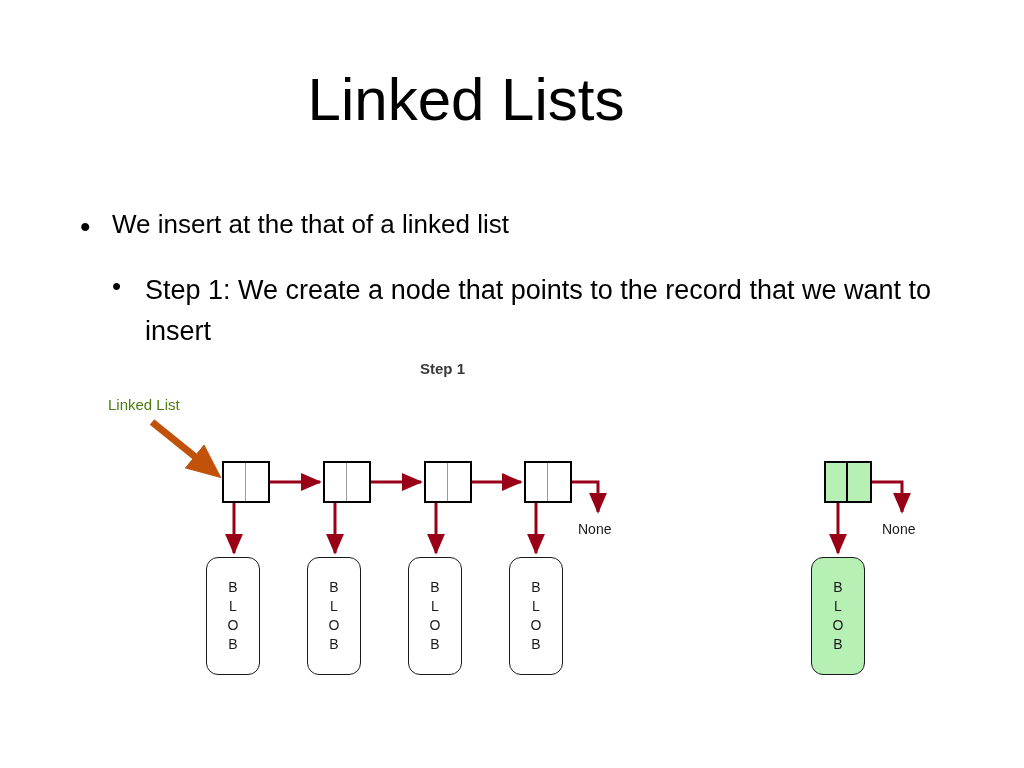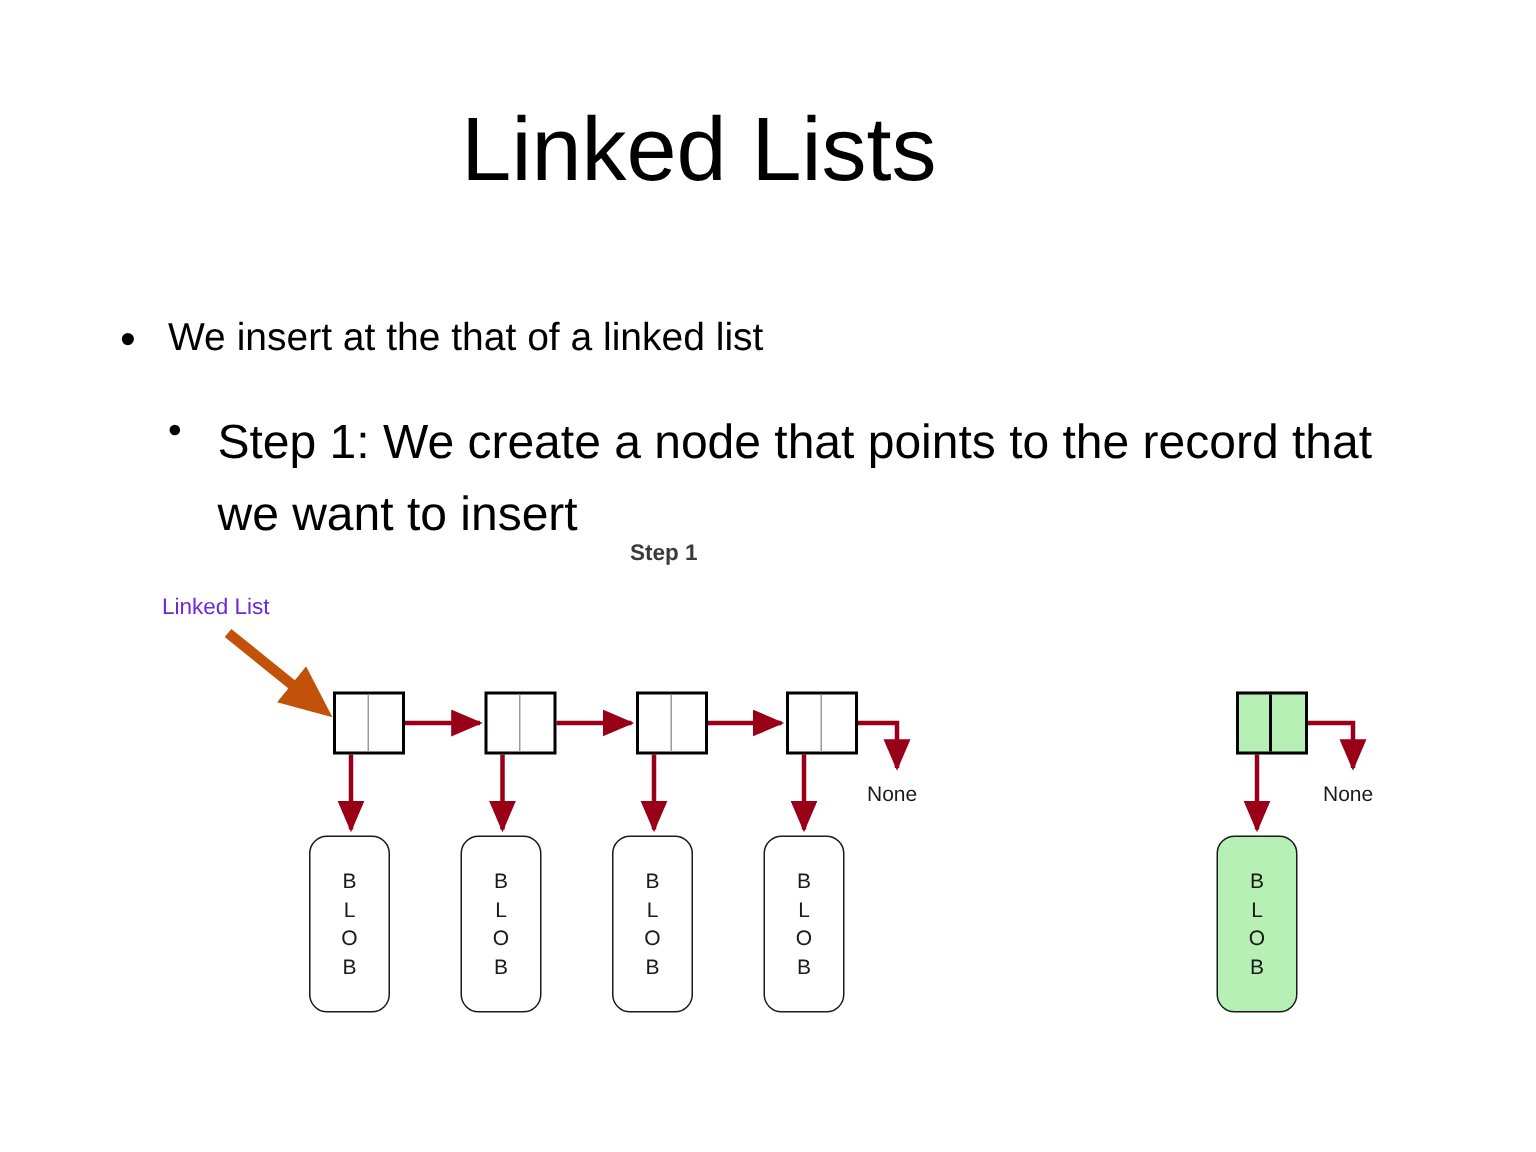--- a/index.html
+++ b/index.html
@@ -65,21 +65,21 @@
     left: 112px;
     top: 270px;
     width: 830px;
   }
   #bullet-level2 .bullet-glyph {
     font-size: 26px;
     width: 33px;
     margin-top: 3px;
   }
   #bullet-level2 .bullet-text {
-    font-size: 32px;
+    font-size: 27px;
     line-height: 1.5;
   }
 
   
   #diagram {
     position: absolute;
     left: 0;
     top: 350px;
     width: 1024px;
     height: 340px;
@@ -95,21 +95,21 @@
   #step-label {
     left: 420px;
     top: 10px;
     font-size: 15px;
   }
   #linked-list-label {
     left: 108px;
     top: 46px;
     font-size: 15px;
     font-weight: 400;
-    color: #6d28d9;
+    color: #4d7c0f;
   }
   #none-label-left {
     left: 578px;
     top: 171px;
     font-size: 14px;
     font-weight: 400;
     color: #1a1a1a;
   }
   #none-label-right {
     left: 882px;

